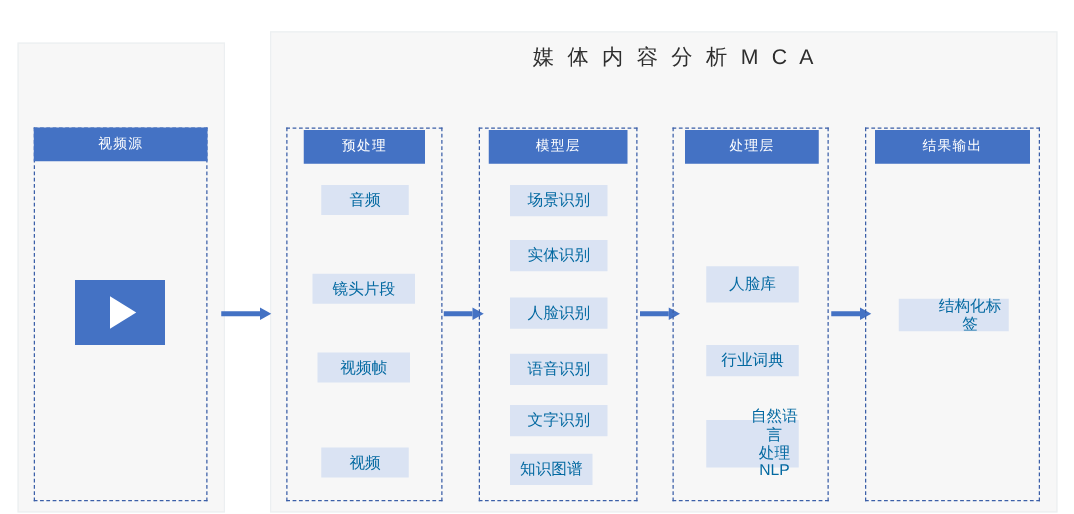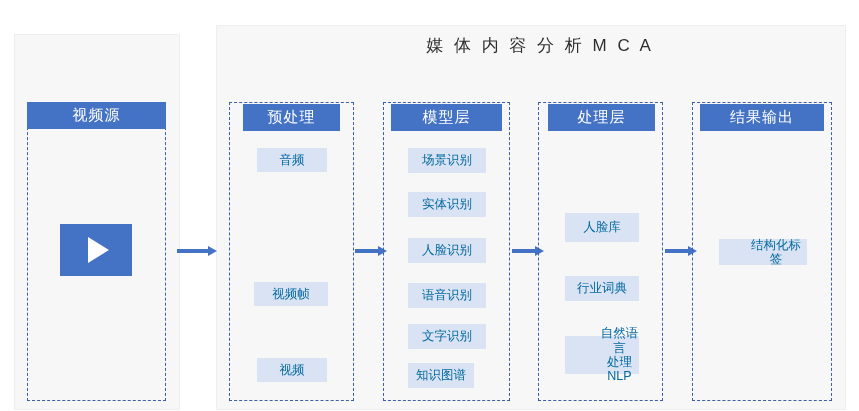--- a/index.html
+++ b/index.html
@@ -39,21 +39,21 @@
     position: absolute;
     border: 1px dashed #3b5fa8;
     background: transparent;
     box-sizing: border-box;
   }
   .col-header {
     position: absolute;
     box-sizing: border-box;
     background: #4472c4;
     color: #ffffff;
-    font-size: 15px;
+    font-size: 11px;
     text-align: center;
     line-height: 26px;
     height: 27px;
     letter-spacing: 1px;
   }
   .node {
     position: absolute;
     box-sizing: border-box;
     background: #dae3f3;
     color: #0369a1;
@@ -118,20 +118,21 @@
 
   <div class="arrow" style="left:177px; top:226px; width:40px;">
     <div class="shaft" style="width:31px;"></div>
     <div class="head" style="left:31px;"></div>
   </div>
 
   <div class="column" style="left:229px; top:82px; width:125px; height:299px;"></div>
   <div class="col-header" style="left:243px; top:84px; width:97px;">预处理</div>
 
   <div class="node" style="left:257px; top:128px; width:70px; height:24px;">音频</div>
+  <div class="node" style="left:250px; top:199px; width:82px; height:24px;">镜头片段</div>
   <div class="node" style="left:254px; top:262px; width:74px; height:24px;">视频帧</div>
   <div class="node" style="left:257px; top:338px; width:70px; height:24px;">视频</div>
 
   <div class="arrow" style="left:355px; top:226px; width:32px;">
     <div class="shaft" style="width:23px;"></div>
     <div class="head" style="left:23px;"></div>
   </div>
 
   <div class="column" style="left:383px; top:82px; width:127px; height:299px;"></div>
   <div class="col-header" style="left:391px; top:84px; width:111px;">模型层</div>

